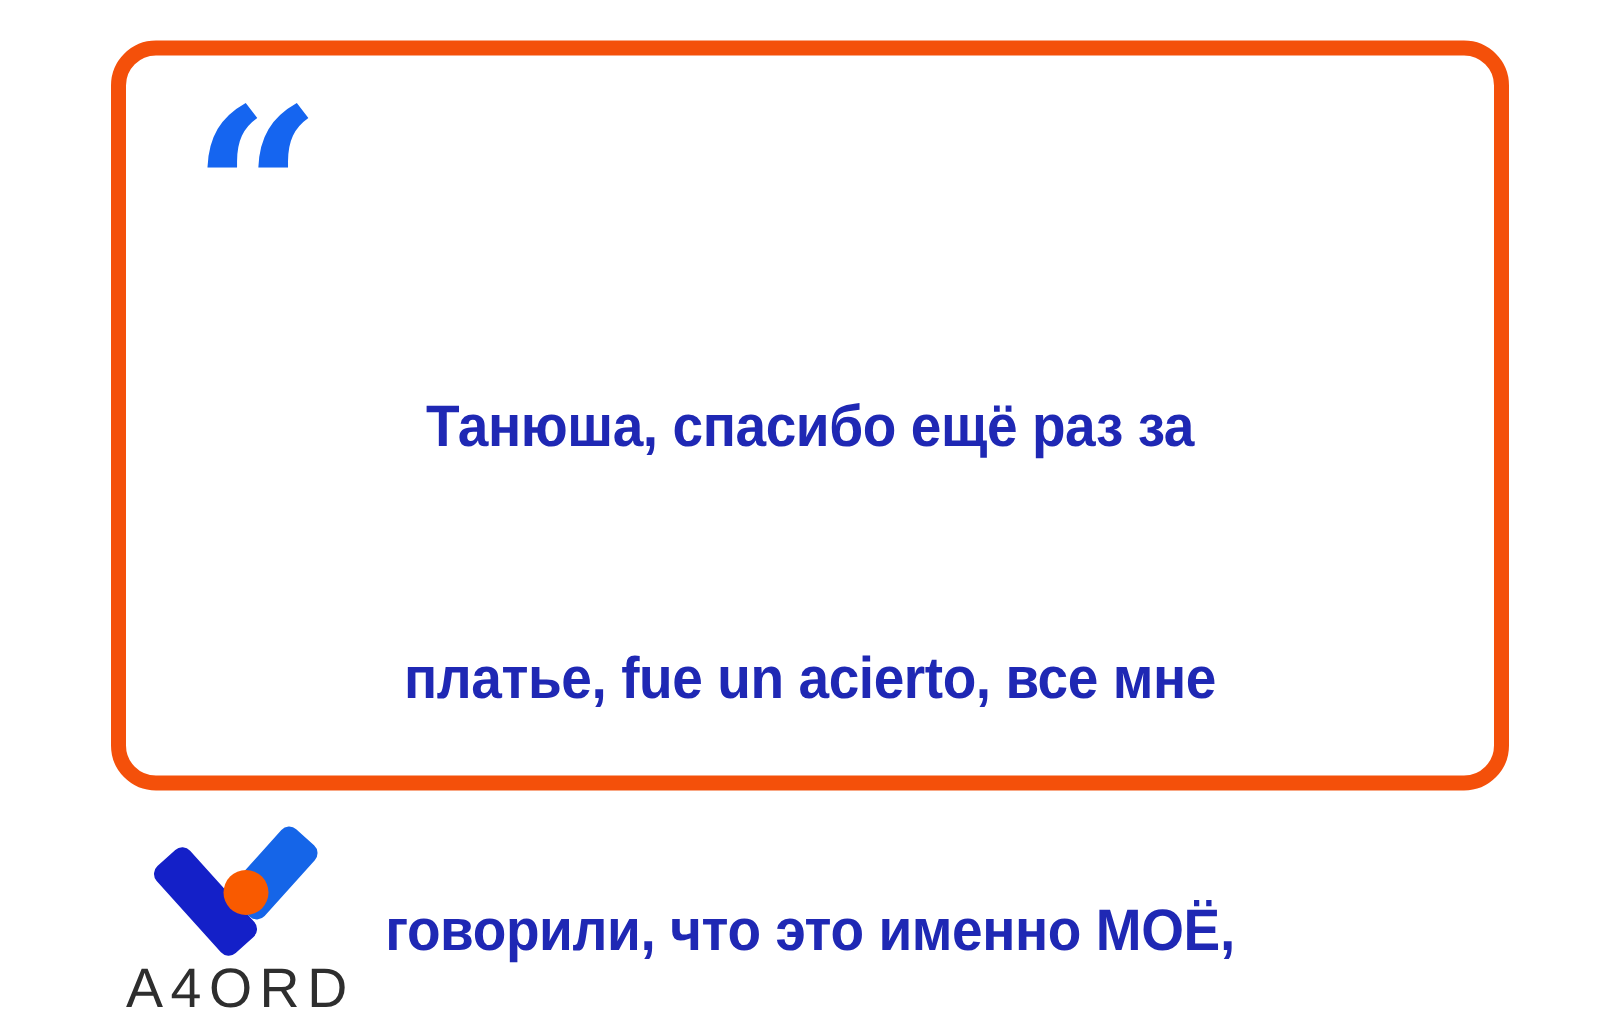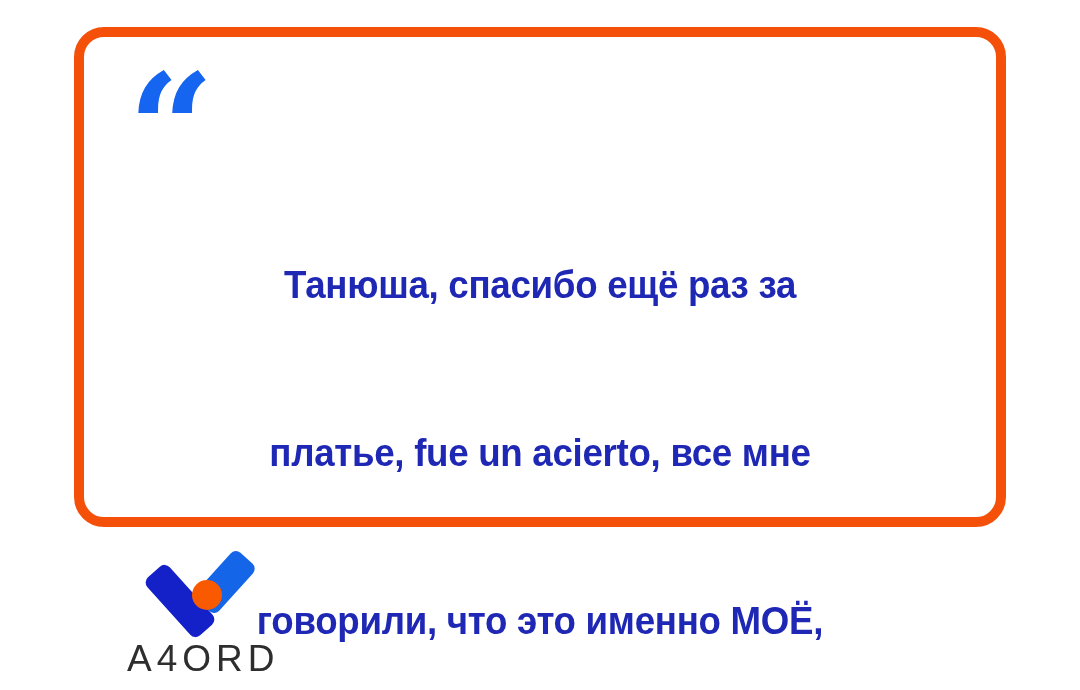--- a/index.html
+++ b/index.html
@@ -74,21 +74,20 @@
     top: 540px;
     width: 1080px;
     height: 150px;
   }
 
   .brand {
     position: absolute;
     left: 84px;
     top: 18px;
     width: 200px;
-    margin-left: 43px;
   }
 
   .brand-logo {
     position: relative;
     width: 110px;
     height: 72px;
     margin-left: 26px;
   }
   .logo-bar {
     position: absolute;

